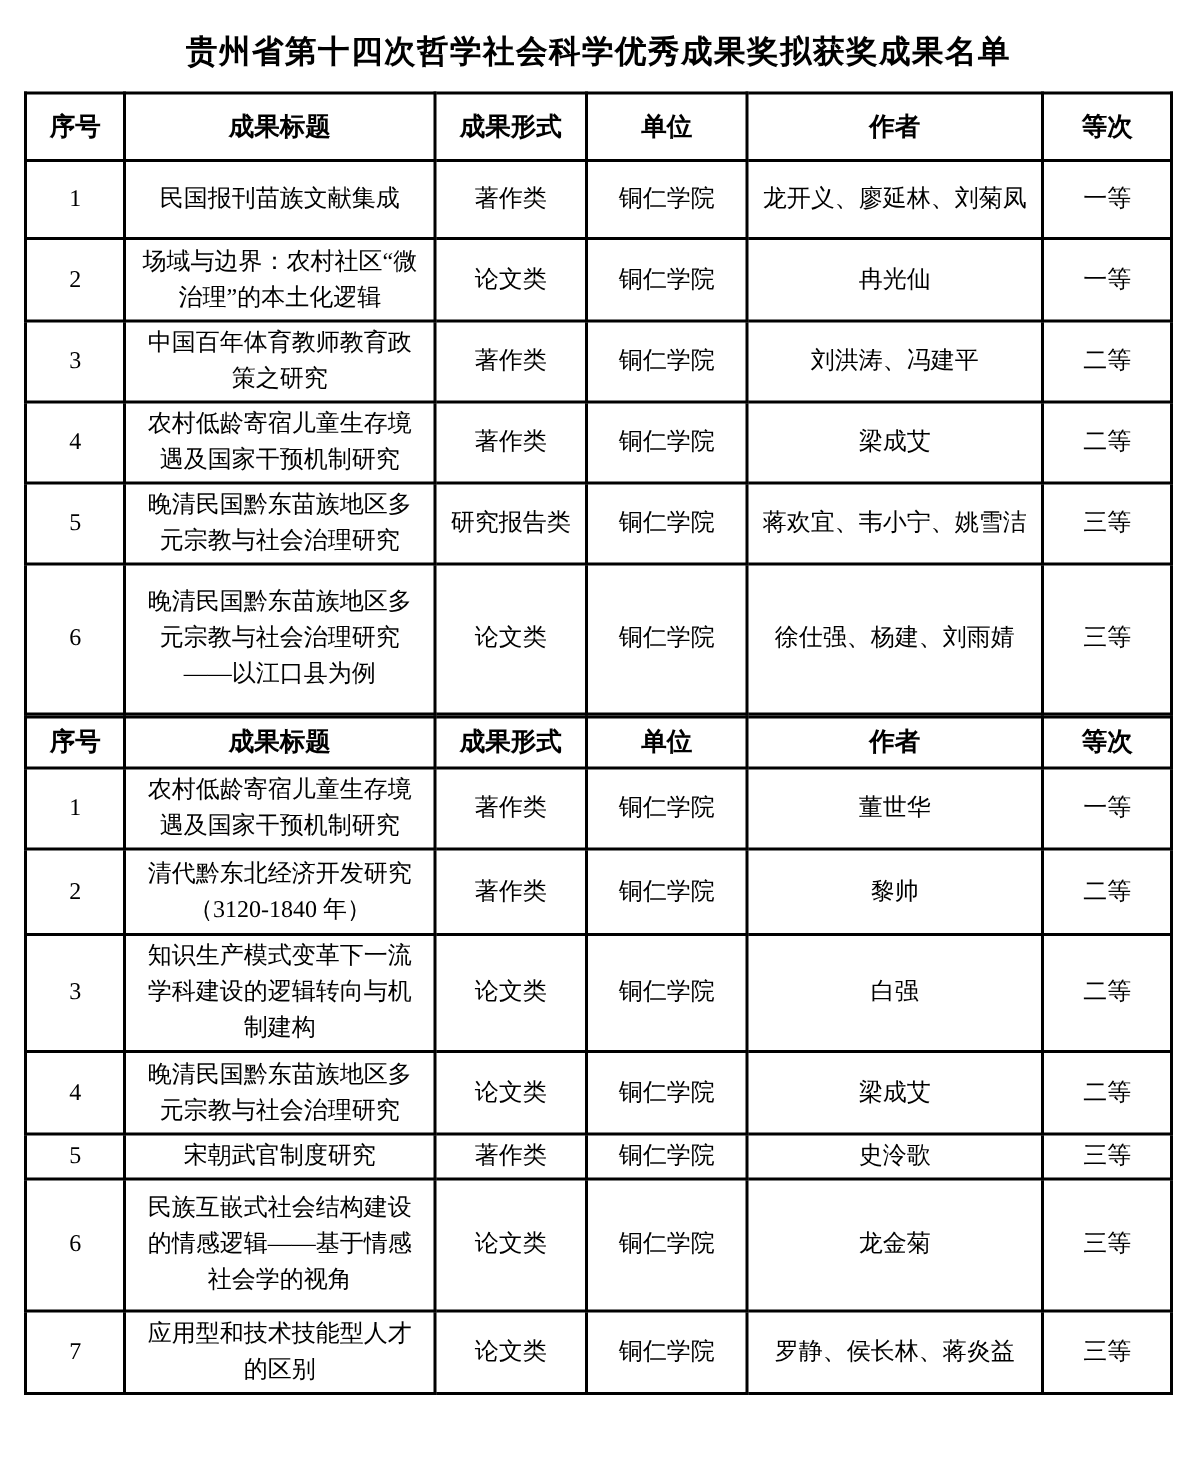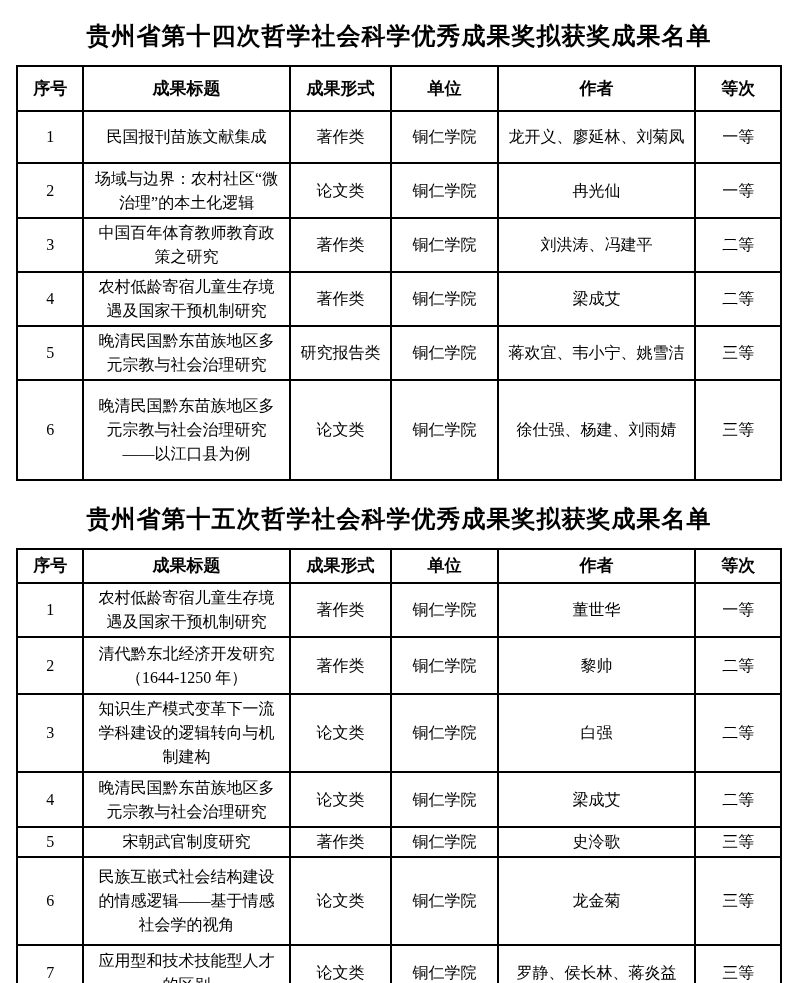--- a/index.html
+++ b/index.html
@@ -12,21 +12,21 @@
   .page {
     width: 800px;
     box-sizing: border-box;
     padding: 6px 18px 10px 16px;
     background: #ffffff;
   }
   .doc-title {
     text-align: center;
     font-family: Liberation Serif, serif;
     font-weight: bold;
-    font-size: 24px;
+    font-size: 21px;
     letter-spacing: 1px;
     margin: 14px 0 13px 0;
   }
   .doc-title.second {
     margin-top: 22px;
   }
   table.awards {
     width: 100%;
     border-collapse: collapse;
     table-layout: fixed;
@@ -125,21 +125,20 @@
         <td>6</td>
         <td>晚清民国黔东苗族地区多元宗教与社会治理研究——以江口县为例</td>
         <td>论文类</td>
         <td>铜仁学院</td>
         <td>徐仕强、杨建、刘雨婧</td>
         <td>三等</td>
       </tr>
     </tbody>
   </table>
 
-  <h2 class="doc-title second">贵州省第十五次哲学社会科学优秀成果奖拟获奖成果名单</h2>
 
   <table class="awards">
     <colgroup>
       <col class="c-seq">
         <col class="c-title">
         <col class="c-form">
       <col class="c-unit">
         <col class="c-auth">
         <col class="c-rank">
     </colgroup>
@@ -157,21 +156,21 @@
       <tr style="height:53px;">
         <td>1</td>
         <td>农村低龄寄宿儿童生存境遇及国家干预机制研究</td>
         <td>著作类</td>
         <td>铜仁学院</td>
         <td>董世华</td>
         <td>一等</td>
       </tr>
       <tr style="height:57px;">
         <td>2</td>
-        <td>清代黔东北经济开发研究（1644-1250 年）</td>
+        <td>清代黔东北经济开发研究（3120-1840 年）</td>
         <td>著作类</td>
         <td>铜仁学院</td>
         <td>黎帅</td>
         <td>二等</td>
       </tr>
       <tr style="height:75px;">
         <td>3</td>
         <td>知识生产模式变革下一流学科建设的逻辑转向与机制建构</td>
         <td>论文类</td>
         <td>铜仁学院</td>

